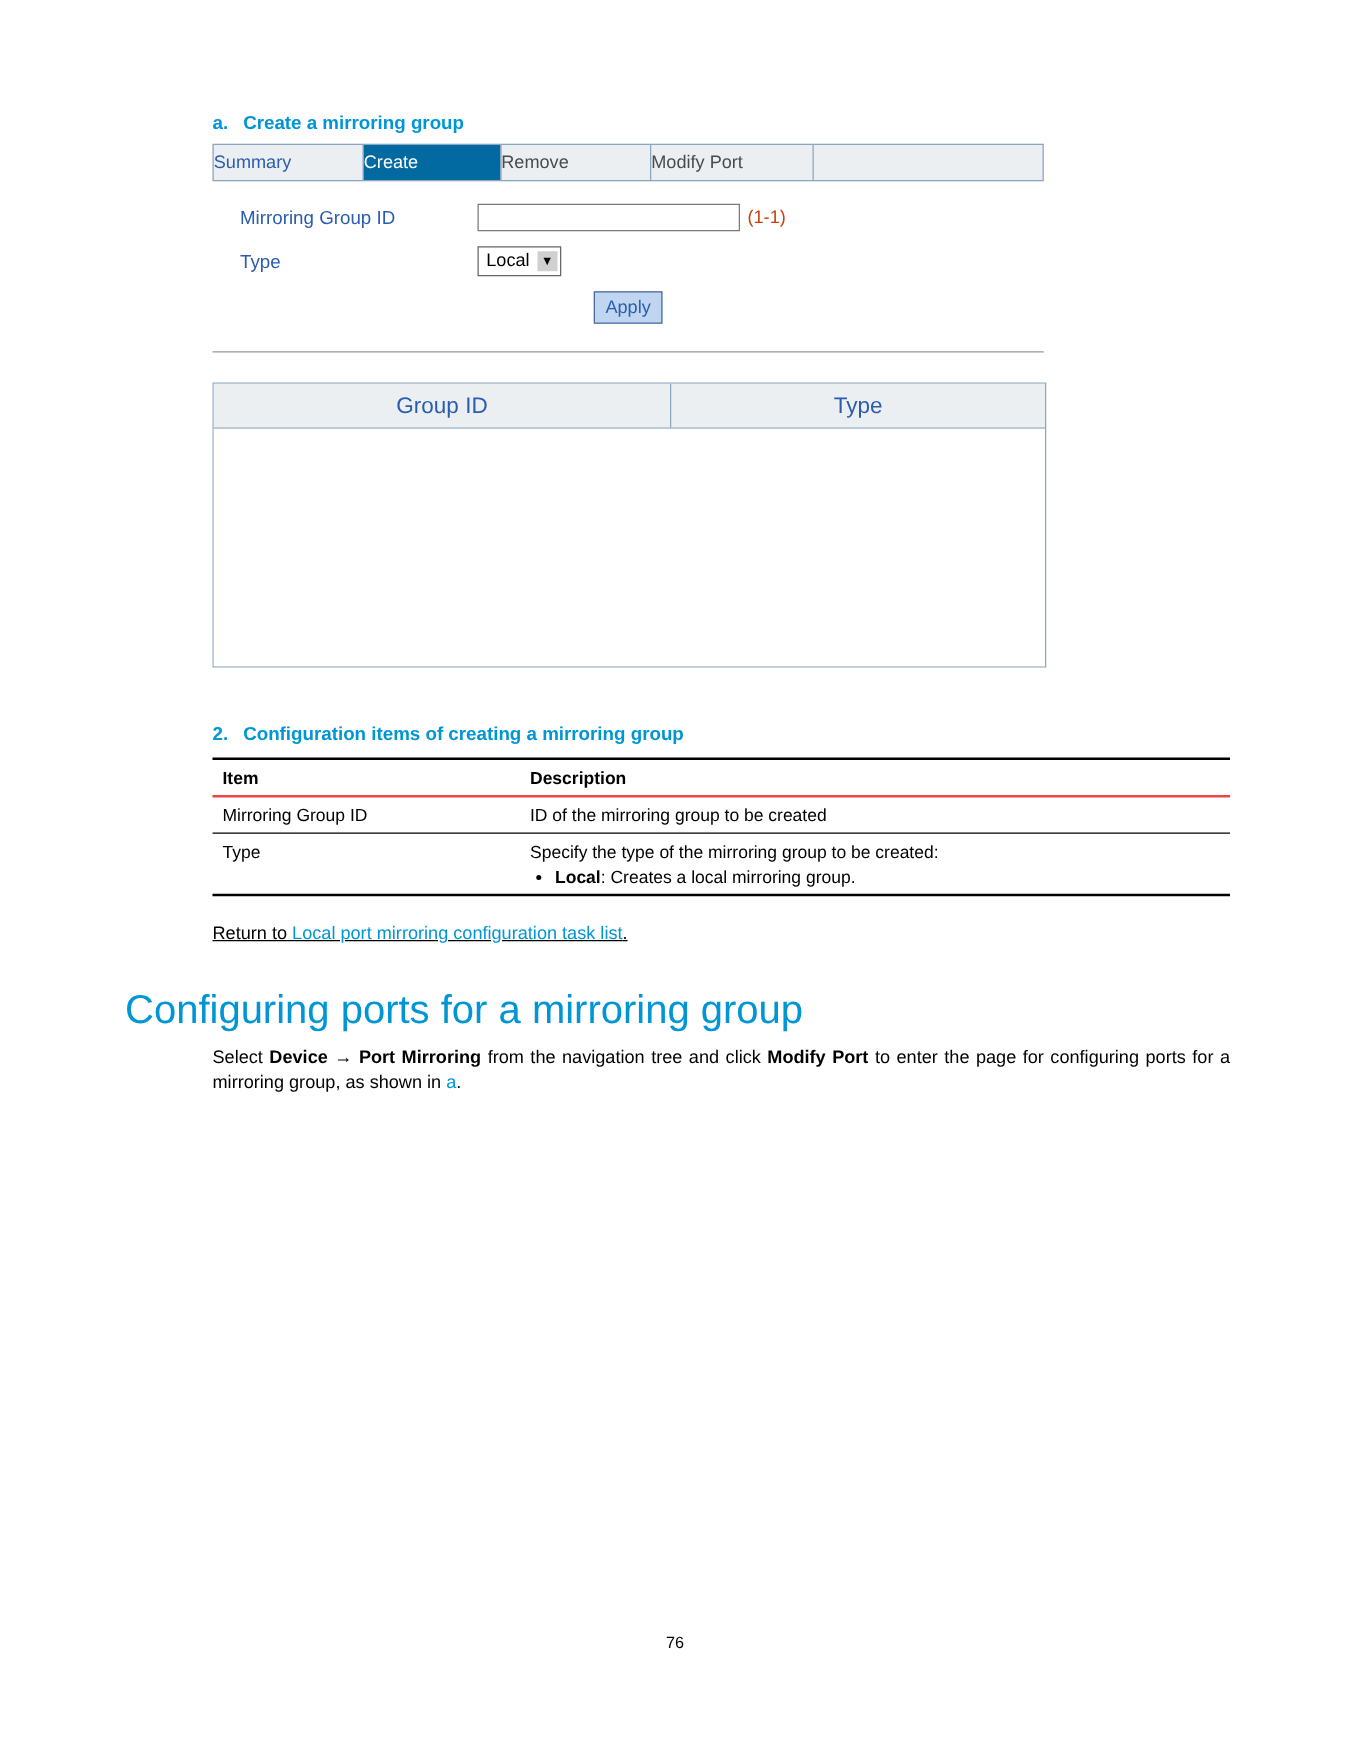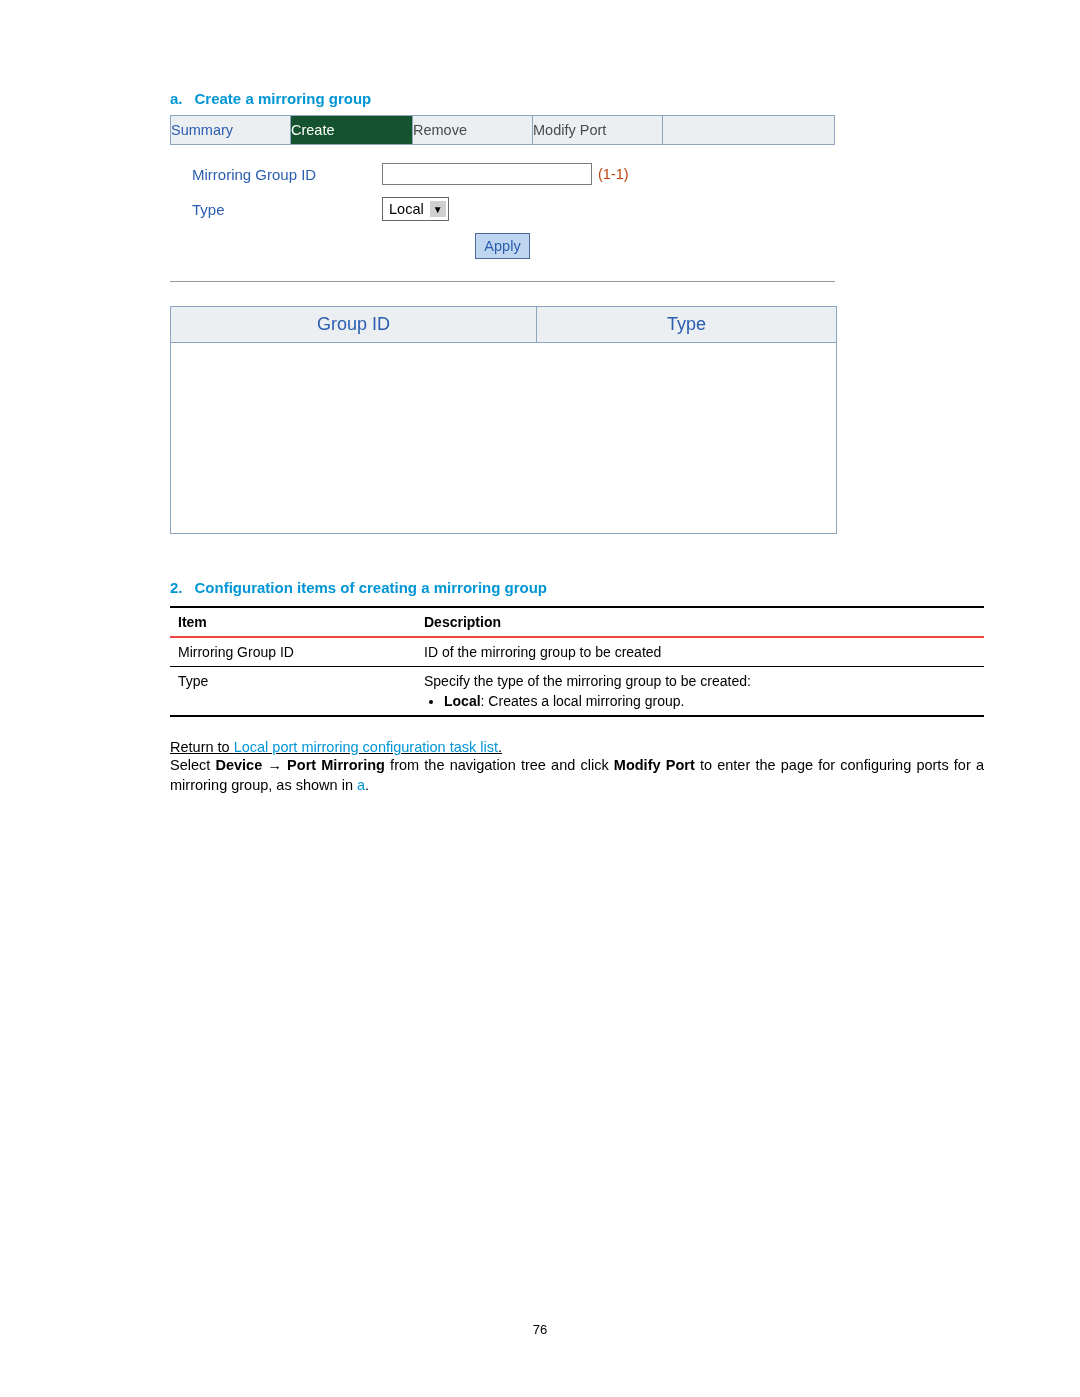--- a/index.html
+++ b/index.html
@@ -37,21 +37,21 @@
   }
   .tab {
     padding: 6px 0;
     text-align: left;
     font-size: 14.5px;
     border-right: 1px solid #8ca6c0;
     color: #4a4a4a;
     box-sizing: border-box;
   }
   .tab.summary { width: 120px; color: #2a5db0; }
-  .tab.create { width: 122px; background: #14532d; color: #fff; }
+  .tab.create { width: 110px; background: #0369a1; color: #fff; }
   .tab.remove { width: 120px; }
   .tab.modify { width: 130px; }
   .tab.spacer { flex: 1; border-right: none; }
   .form-area {
     padding: 18px 22px 8px 22px;
     font-size: 15px;
   }
   .form-row {
     display: flex;
     align-items: center;
@@ -190,21 +190,21 @@
   }
   .body-para {
     margin-left: 70px;
     font-size: 14.5px;
     line-height: 1.4;
     text-align: justify;
     width: 814px;
   }
   .page-num {
     position: absolute;
-    bottom: 60px;
+    bottom: 76px;
     width: 880px;
     text-align: center;
     font-size: 13px;
   }
   b { font-weight: bold; }
 </style>
 </head>
 <body>
 
 <div class="page">
@@ -274,20 +274,21 @@
         </ul>
       </td>
     </tr>
   </tbody>
     </table>
 
   <div class="return-line">
     <span>Return to </span><span class="link">Local port mirroring configuration task list</span><span>.</span>
   </div>
 
+  <div class="h2">Configuring ports for a mirroring group</div>
 
   <div class="body-para">
     <span>Select </span><b>Device</b><span> → </span><b>Port Mirroring</b><span> from the navigation tree and click </span><b>Modify Port</b><span> to enter the page for configuring ports for a mirroring group, as shown in </span><span class="link">a</span><span>.</span>
   </div>
 
   <div class="page-num">76</div>
 
 </div>
 
 </body></html>

